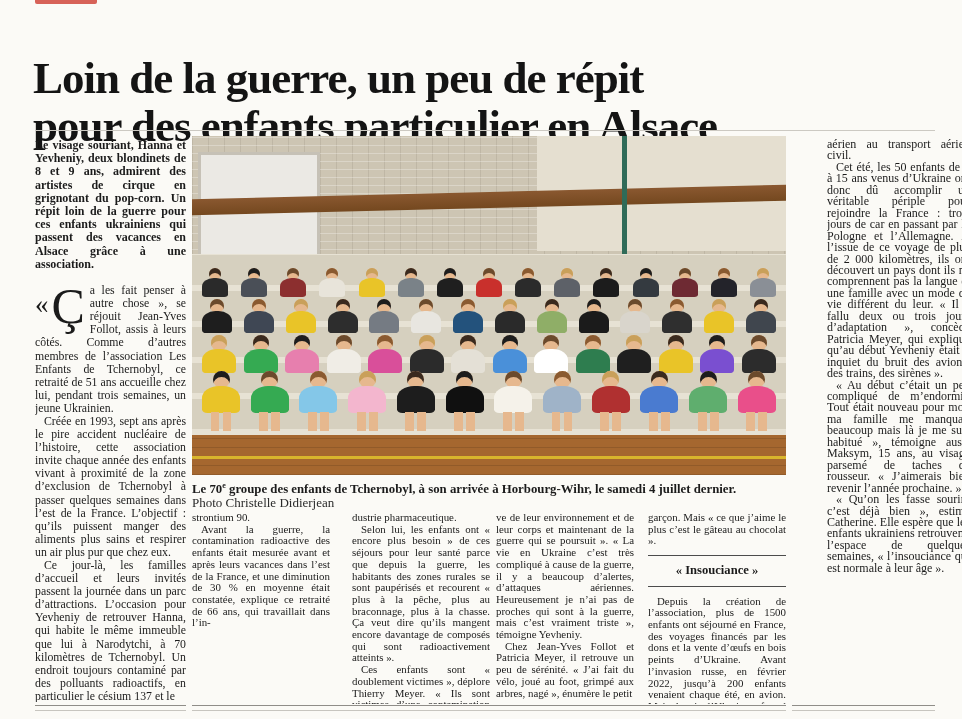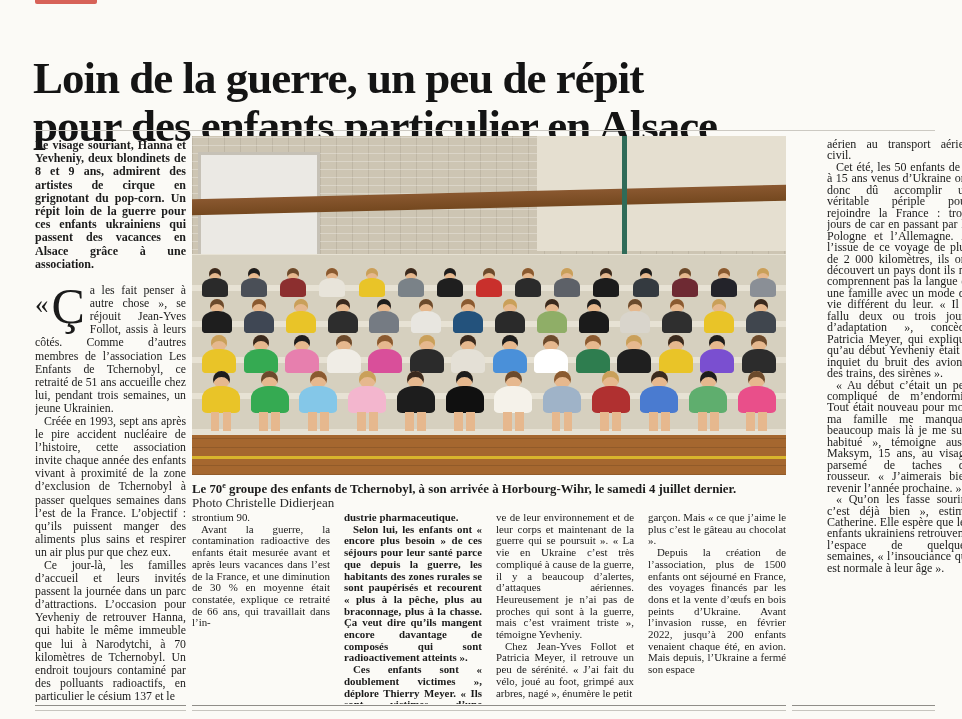--- a/index.html
+++ b/index.html
@@ -35,21 +35,21 @@
   .dropcap{float:left;font-size:50px;line-height:41px;margin:2px 5px 0 0;}
 
   .subhead{
     font-weight:700;text-align:center;font-size:12.6px;line-height:14.5px;
     border-top:1px solid #4c4c4c;border-bottom:1px solid #4c4c4c;
     padding:7px 2px 8px;margin:8px 0 9px !important;text-indent:0 !important;
   }
 
   .colN{top:512px;height:192px;font-size:10.9px;line-height:11.7px;}
   .col2{left:192px;width:138px;}
-  .col3{left:344px;width:138px;font-weight:bold;}
+  .col3{left:352px;width:138px;}
   .col4{left:496px;width:138px;}
   .col5{left:648px;width:138px;}
   .col6{left:792px;top:139px;width:143px;height:560px;font-size:12px;line-height:11.45px;margin-left:35px;}
 
   
   .photo{
     position:absolute;left:192px;top:136px;width:594px;height:339px;
     background:#cdc5b3;overflow:hidden;
   }
   .photo .bricks{
@@ -372,20 +372,21 @@
     <p>dustrie pharmaceutique.</p>
     <p class="indent">Selon lui, les enfants ont « encore plus besoin » de ces séjours pour leur santé parce que depuis la guerre, les habitants des zones rurales se sont paupérisés et recourent « plus à la pêche, plus au braconnage, plus à la chasse. Ça veut dire qu’ils mangent encore davantage de composés qui sont radioactivement atteints ».</p>
     <p class="indent">Ces enfants sont « doublement victimes », déplore Thierry Meyer. « Ils sont victimes d’une contamination radioacti-</p>
   </div>
   <div class="col colN col4">
     <p>ve de leur environnement et de leur corps et maintenant de la guerre qui se poursuit ». « La vie en Ukraine c’est très compliqué à cause de la guerre, il y a beaucoup d’alertes, d’attaques aériennes. Heureusement je n’ai pas de proches qui sont à la guerre, mais c’est vraiment triste », témoigne Yevheniy.</p>
     <p class="indent">Chez Jean-Yves Follot et Patricia Meyer, il retrouve un peu de sérénité. « J’ai fait du vélo, joué au foot, grimpé aux arbres, nagé », énumère le petit</p>
   </div>
   <div class="col colN col5">
     <p>garçon. Mais « ce que j’aime le plus c’est le gâteau au chocolat ».</p>
+    <p class="subhead">« Insouciance »</p>
     <p class="indent">Depuis la création de l’association, plus de 1500 enfants ont séjourné en France, des voyages financés par les dons et la vente d’œufs en bois peints d’Ukraine. Avant l’invasion russe, en février 2022, jusqu’à 200 enfants venaient chaque été, en avion. Mais depuis, l’Ukraine a fermé son espace</p>
   </div>
 
   <div class="col col6">
     <p>aérien au transport aérien civil.</p>
     <p class="indent">Cet été, les 50 enfants de 7 à 15 ans venus d’Ukraine ont donc dû accomplir un véritable périple pour rejoindre la France : trois jours de car en passant par la Pologne et l’Allemagne. À l’issue de ce voyage de plus de 2 000 kilomètres, ils ont découvert un pays dont ils ne comprennent pas la langue et une famille avec un mode de vie différent du leur. « Il a fallu deux ou trois jours d’adaptation », concède Patricia Meyer, qui explique qu’au début Yevheniy était « inquiet du bruit des avions, des trains, des sirènes ».</p>
     <p class="indent">« Au début c’était un peu compliqué de m’endormir. Tout était nouveau pour moi, ma famille me manquait beaucoup mais là je me suis habitué », témoigne aussi Maksym, 15 ans, au visage parsemé de taches de rousseur. « J’aimerais bien revenir l’année prochaine. »</p>
     <p class="indent">« Qu’on les fasse sourire c’est déjà bien », estime Catherine. Elle espère que les enfants ukrainiens retrouvent, l’espace de quelques semaines, « l’insouciance qui est normale à leur âge ».</p>
   </div>
 

